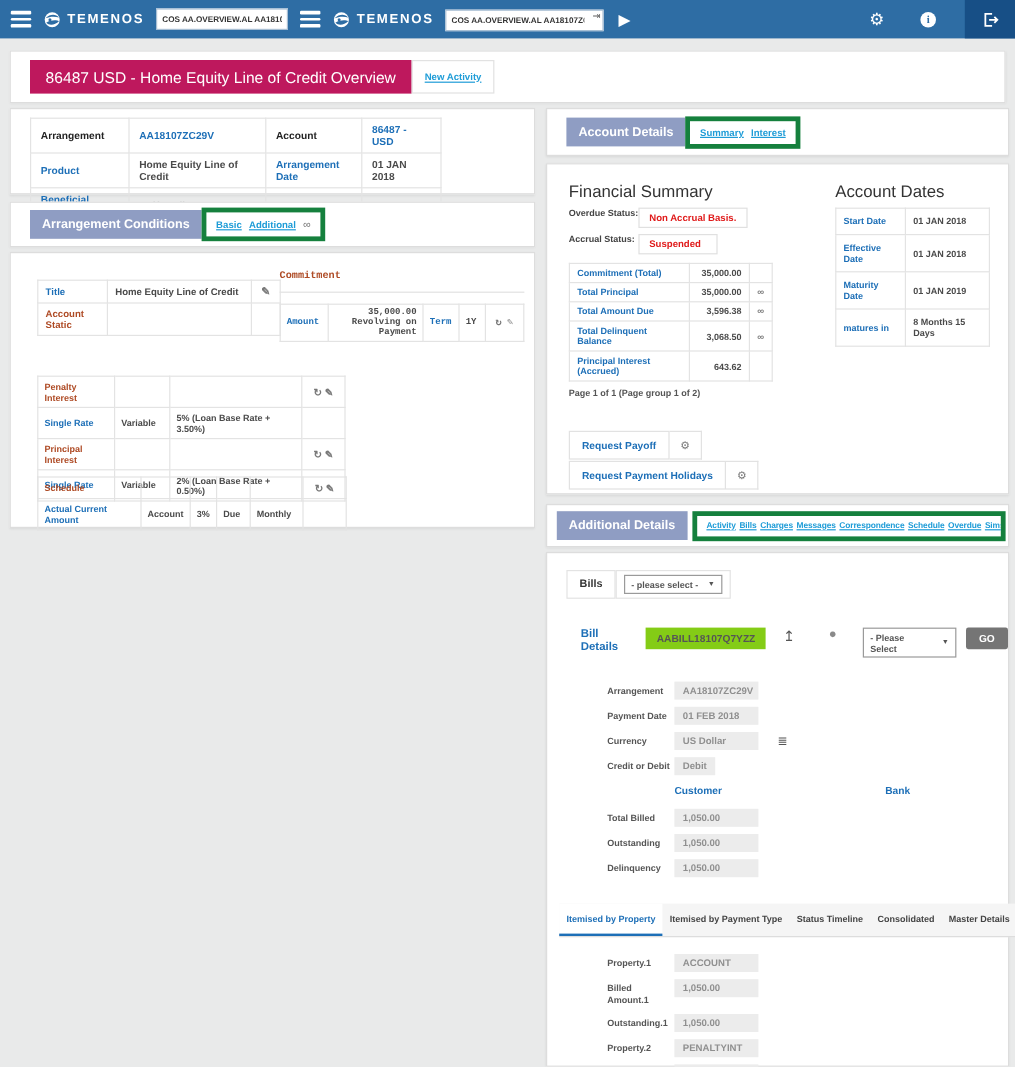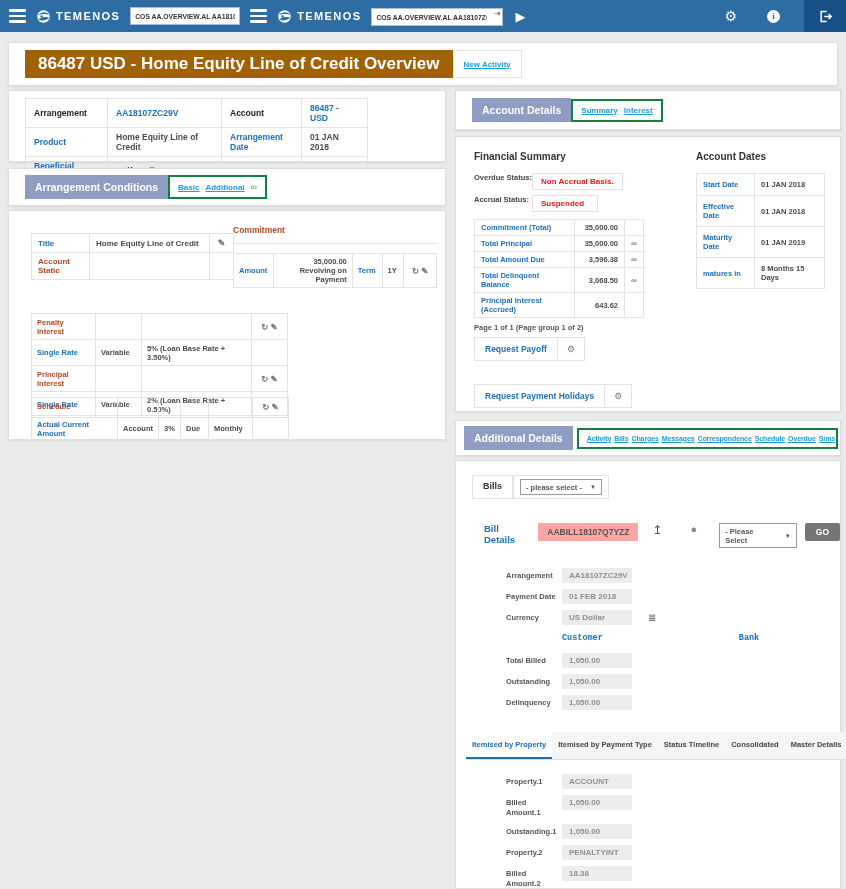--- a/index.html
+++ b/index.html
@@ -33,116 +33,116 @@
                 font-size:9px; font-weight:bold; display:flex; align-items:center;
                 justify-content:center; margin-right:24px; cursor:pointer;
                 font-family:"Liberation Serif", serif; }
   .logout { width:42px; height:32px; background:#174f86; display:flex; align-items:center;
             justify-content:center; cursor:pointer; }
   
   .card { position:absolute; background:#fff; border:1px solid #dddddd;
           box-shadow:0 1px 2px rgba(0,0,0,.08); }
   #card-title { left:8px; top:42px; width:830px; height:44px; display:flex;
                 align-items:center; padding-left:16px; }
-  .navy-title { background:#a16207; color:#fff; font-size:17px; font-weight:bold;
+  .navy-title { background:#be185d; color:#fff; font-size:13px; font-weight:normal;
                 height:28px; display:flex; align-items:center; padding:0 13px; }
   .new-activity { height:28px; display:flex; align-items:center; padding:0 10px;
                   border:1px solid #e2e2e2; color:#1e9cd7; font-size:8px; font-weight:bold;
                   text-decoration:underline; cursor:pointer; }
   
   .t { border-collapse:collapse; }
   .t td { border:1px solid #e3e3e3; font-weight:bold; vertical-align:middle; }
   .lbl { color:#1d6fb7; }
   .k   { color:#222; }
   .val { color:#4a4a4a; }
   .mrn { color:#ae4a24; }
   .ico { color:#777; cursor:pointer; }
   
   #card-arrinfo { left:8px; top:90px; width:438px; height:72px; }
   #tbl-arrinfo { margin:7px 0 0 16px; }
   #tbl-arrinfo td { padding:4px 8px; font-size:8.5px; }
   
   .slate { background:#8f9dc3; color:#fff; font-weight:bold; font-size:10.5px;
            padding:6px 10px; white-space:nowrap; }
-  .links-box { border:2px solid #15803d; padding:5px 8px; display:flex; gap:6px;
+  .links-box { border:4px solid #15803d; padding:5px 8px; display:flex; gap:6px;
                align-items:center; margin-left:0; white-space:nowrap; overflow:hidden; }
   .cyan { color:#1e9cd7; font-size:8px; font-weight:bold; text-decoration:underline; cursor:pointer; }
   #card-arrcond { left:8px; top:168px; width:438px; height:38px; display:flex;
                   align-items:center; padding-left:16px; }
   
   #card-cond { left:8px; top:210px; width:438px; height:230px; }
   #tbl-static { position:absolute; left:22px; top:22px; }
   #tbl-static td { padding:4px 6px; font-size:8px; }
   .sect-title { color:#ae4a24; font-weight:bold; font-size:8.5px; }
-  #commit { position:absolute; left:224px; top:14px; width:204px; }
+  #commit { position:absolute; left:224px; top:14px; width:204px;font-family:Liberation Mono, monospace; }
   #commit hr { border:none; border-top:1px solid #e2e2e2; margin:8px 0 9px; }
   #tbl-commit td { padding:3px 5px; font-size:7.5px; }
   .amt-cell { text-align:right; }
   #tbl-penalty { position:absolute; left:22px; top:102px; }
   #tbl-penalty td { padding:3.5px 5px; font-size:7.5px; }
   #tbl-sched { position:absolute; left:22px; top:186px; }
   #tbl-sched td { padding:3.5px 5px; font-size:7.5px; }
   
   #card-acct { left:455px; top:90px; width:386px; height:40px; display:flex;
                align-items:center; padding-left:16px; }
   
   #card-fin { left:455px; top:136px; width:386px; height:276px; }
-  .blk-title { font-size:10px; font-weight:bold; color:#333; }
+  .blk-title { font-size:14px; font-weight:normal; color:#333; }
   #fin-title { position:absolute; left:18px; top:14px; }
   .status-row { position:absolute; left:18px; display:flex; align-items:flex-start; }
   .st-lbl { width:58px; font-size:7.5px; font-weight:bold; color:#444; }
   .st-box { border:1px solid #e0e0e0; padding:3px 8px; color:#e01b1b; font-weight:bold;
             font-size:8px; min-width:66px; }
   #tbl-fin { position:absolute; left:18px; top:82px; }
   #tbl-fin td { padding:3px 6px; font-size:7.5px; }
   #tbl-fin td.num { text-align:right; }
   #tbl-fin td.eye { width:18px; text-align:center; font-size:8px; }
   #fin-pager { position:absolute; left:18px; top:186px; font-size:7.5px; font-weight:bold; color:#555; }
   #dates-title { position:absolute; left:240px; top:14px; }
   #tbl-dates { position:absolute; left:240px; top:36px; }
   #tbl-dates td { padding:6px 6px; font-size:7.5px; }
   .act-btn { position:absolute; display:flex; cursor:pointer; }
   .act-label { border:1px solid #e2e2e2; padding:6px 10px; color:#1d6fb7; font-weight:bold; font-size:8.5px; }
   .act-gear { border:1px solid #e2e2e2; border-left:none; padding:6px 9px; color:#777; font-size:9px; }
-  #btn-payoff { left:18px; top:200px; }
+  #btn-payoff { left:18px; top:222px; }
   #btn-holiday { left:18px; top:247px; }
   
   #card-addl { left:455px; top:420px; width:386px; height:36px; display:flex;
                align-items:center; padding:0 2px 0 8px; }
   #addl-links { margin-left:4px; gap:3px; flex:1; }
   #addl-links .cyan { font-size:7px; letter-spacing:-0.1px; }
   
   #card-bills { left:455px; top:460px; width:386px; height:429px; }
   .cell { border:1px solid #e3e3e3; }
   .bills-row { margin:14px 0 0 16px; display:flex; align-items:stretch; }
   .bills-lbl { padding:5px 10px; font-size:9px; font-weight:bold; color:#333; }
   .bills-sel-cell { padding:3px 6px; display:flex; align-items:center; }
   .select { border:1px solid #9a9a9a; padding:2.5px 5px; font-size:7.5px; color:#555;
             font-weight:bold; display:flex; align-items:center; gap:8px; cursor:pointer;
             background:#fff; }
   .caret { font-size:6px; color:#555; }
   .bd-row { margin:24px 0 0 28px; display:flex; align-items:flex-start; }
   .bd-title { color:#1d6fb7; font-weight:bold; font-size:9.5px; }
-  .bd-id { background:#fca5a5; color:#555; font-weight:bold; font-size:8.5px;
+  .bd-id { background:#84cc16; color:#555; font-weight:bold; font-size:8.5px;
            padding:4px 9px; margin-left:6px; }
   .up-ico { margin-left:14px; font-size:12px; color:#555; cursor:pointer; }
   .rec-ico { margin-left:28px; font-size:11px; color:#8a8a8a; cursor:pointer; }
   .bd-select { margin-left:22px; width:78px; justify-content:space-between; font-size:7.5px; }
   .go-btn { margin-left:8px; background:#757575; color:#fff; font-weight:bold; font-size:8.5px;
             padding:4px 11px; border-radius:2px; cursor:pointer; }
   .fields { margin:20px 0 0 50px; }
   .frow { display:flex; margin-bottom:6px; align-items:flex-start; }
   .flabel { width:56px; font-size:7.5px; font-weight:bold; color:#555; line-height:1.35; padding-top:3px; }
   .fval { background:#ececec; color:#8f8f8f; font-weight:bold; font-size:8px;
           padding:3px 7px; width:70px; min-height:14px; }
   .fval.short { width:auto; }
   .list-ico { margin-left:16px; color:#555; font-size:10px; padding-top:2px; cursor:pointer; }
   .colheads { margin:8px 0 10px 106px; display:flex; font-size:8.5px; font-weight:bold; }
   .colheads .bank-h { margin-left:136px; }
-  .colheads span { color:#1d6fb7; cursor:pointer;font-family:Liberation Mono, monospace; }
+  .colheads span { color:#1d6fb7; cursor:pointer; }
   .tabs { margin:16px 8px 0 10px; display:inline-flex; background:#f5f5f5;
           border-bottom:1px solid #ddd; }
   .tab { padding:8px 6px; font-size:7.5px; font-weight:bold; color:#444;
          white-space:nowrap; cursor:pointer; }
   .tab.active { background:#fff; color:#1d6fb7; border-bottom:2px solid #1d6fb7; }
   .fields2 { margin:14px 0 0 50px; }
 </style>
 </head>
 <body>
 
@@ -501,20 +501,24 @@
     </div>
     <div class="frow">
       <span class="flabel">Payment Date</span>
       <span class="fval">01 FEB 2018</span>
     </div>
     <div class="frow">
       <span class="flabel">Currency</span>
       <span class="fval">US Dollar</span>
       <span class="list-ico">≣</span>
     </div>
+    <div class="frow">
+      <span class="flabel">Credit or Debit</span>
+      <span class="fval short">Debit</span>
+    </div>
   </div>
 
   <div class="colheads">
     <span class="customer-h">Customer</span>
     <span class="bank-h">Bank</span>
   </div>
 
   <div class="fields" style="margin-top:0">
     <div class="frow">
       <span class="flabel">Total Billed</span>

